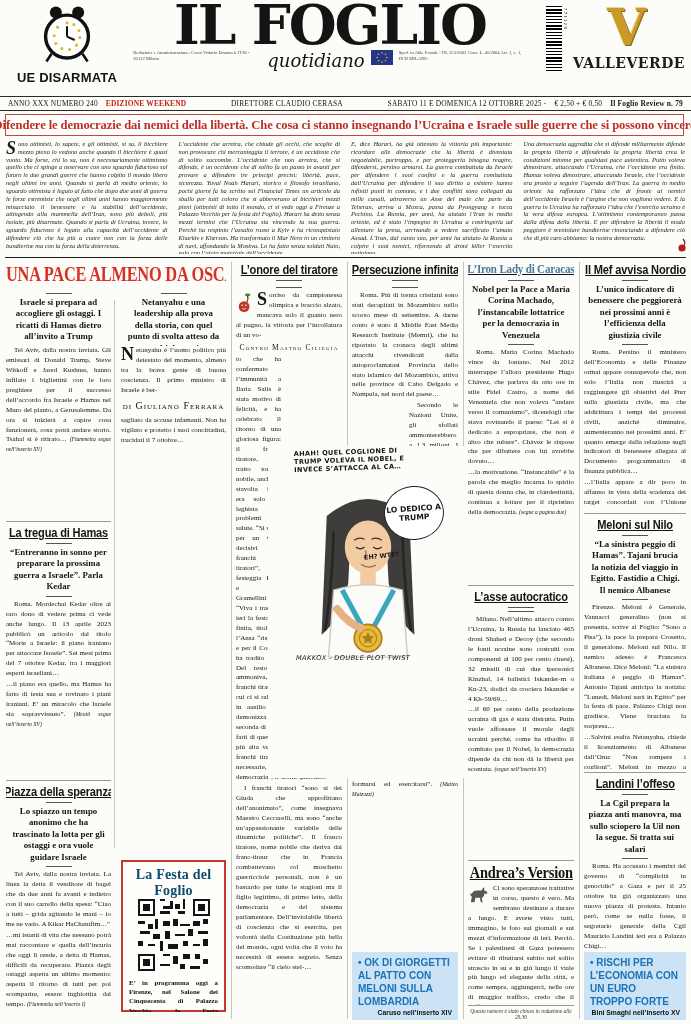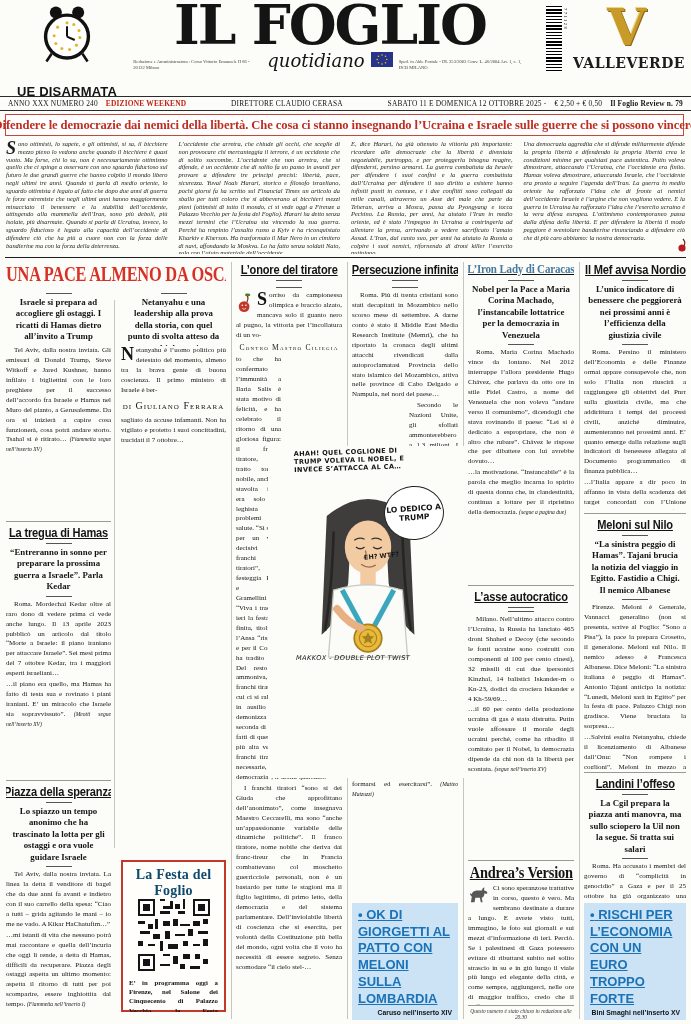--- a/index.html
+++ b/index.html
@@ -1,24 +1,24 @@
 <!DOCTYPE html>
 <html lang="it"><head>
 <meta charset="utf-8">
 <style>
   html,body{margin:0;padding:0;background:#d9d9d4;}
   .page{position:relative;width:691px;height:1024px;margin:0 auto;background:#fcfcf9;
         font-family:"Liberation Serif",serif;color:#141414;overflow:hidden;}
   
   .header{position:absolute;left:0;top:0;width:691px;height:95px;}
   .brand-left{position:absolute;left:14px;top:4px;width:106px;text-align:center;}
-  .brand-left .label{font-family:"Liberation Sans",sans-serif;font-weight:800;font-size:13px;letter-spacing:.2px;margin-top:16px;}
+  .brand-left .label{font-family:"Liberation Sans",sans-serif;font-weight:800;font-size:13px;letter-spacing:.2px;margin-top:2px;}
   .masthead{position:absolute;left:118px;top:-4px;width:424px;text-align:center;}
   .masthead-title{font-family:"DejaVu Serif",serif;font-weight:700;font-size:55px;line-height:1.05;letter-spacing:-2px;white-space:nowrap;}
-  .masthead-sub{display:flex;align-items:flex-end;justify-content:center;gap:6px;margin-top:-4px;}
+  .masthead-sub{display:flex;align-items:flex-start;justify-content:center;gap:6px;margin-top:-4px;}
   .tinyprint{font-size:4.6px;color:#444;width:128px;line-height:1.3;text-align:left;}
   .tinyprint.right{text-align:left;}
   .quotidiano{font-family:"DejaVu Serif",serif;font-style:italic;font-size:18px;}
   .barcode{position:absolute;left:546px;top:6px;width:16px;height:66px;
            background:repeating-linear-gradient(to bottom,#000 0 1.5px,#fff 1.5px 3.2px);}
   .barcode-digits{position:absolute;left:563px;top:8px;font-size:4.5px;writing-mode:vertical-rl;letter-spacing:1.5px;color:#222;}
   .brand-right{position:absolute;right:10px;top:0;width:108px;text-align:center;}
   .v-logo{font-family:"DejaVu Serif",serif;font-weight:700;font-size:50px;line-height:1.1;color:#c79a2a;
           text-shadow:1px 1px 0 #8a6a14,-1px -1px 0 #ecd584;}
   .brand-right .label{font-family:"DejaVu Serif",serif;font-weight:700;font-size:14px;letter-spacing:.5px;color:#1c1c1c;margin-top:0;}
@@ -71,21 +71,21 @@
   .grow{flex:1;overflow:hidden;}
   .midrule{position:absolute;left:114px;top:300px;height:548px;border-left:1px solid #c6c6bf;}
   .cut-r{float:right;width:58px;height:235px;margin-left:3px;}
   .cut-l{float:left;width:54px;height:290px;margin-right:3px;}
   
   .festa{border:2px solid #c0392b;padding:5px 6px;text-align:center;height:152px;box-sizing:border-box;background:#fffefb;}
   .festa-title{color:#0c4a6e;font-weight:700;font-size:14px;letter-spacing:.2px;}
   .festa-caption{font-weight:700;font-size:6.8px;line-height:1.35;text-align:justify;margin-top:3px;}
   
   .teaser{background:#cbe3f4;padding:4px 6px;margin-top:auto;font-family:"Liberation Sans",sans-serif;}
-  .teaser-text{color:#1a72b8;font-weight:800;font-size:13px;line-height:1.3;text-decoration:underline;}
+  .teaser-text{color:#1a72b8;font-weight:800;font-size:10px;line-height:1.3;}
   .teaser-byline{text-align:right;font-size:6.8px;color:#111;font-weight:700;margin-top:1px;}
   .bullet{color:#1a72b8;}
   
   .byline{font-variant:small-caps;letter-spacing:1px;font-size:10px;text-align:center;margin:3px 0;}
   .closing{margin-top:auto;border-top:1px solid #9a9a94;padding-top:2px;font-size:5.4px;font-style:italic;text-align:center;color:#333;}
   .donkey{float:left;margin:2px 3px 0 0;}
   .mascot{float:left;margin:1px 3px 0 0;}
   
   .cartoon{position:absolute;left:268px;top:446px;width:200px;height:332px;background:#fcfcf9;z-index:5;}
   .hand{font-family:"DejaVu Sans",sans-serif;font-size:6.6px;font-weight:700;letter-spacing:.3px;

